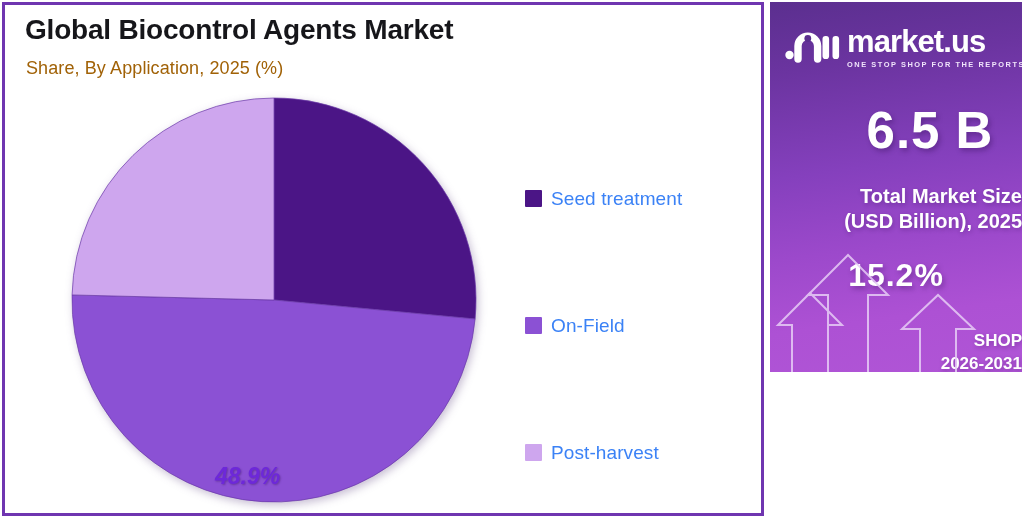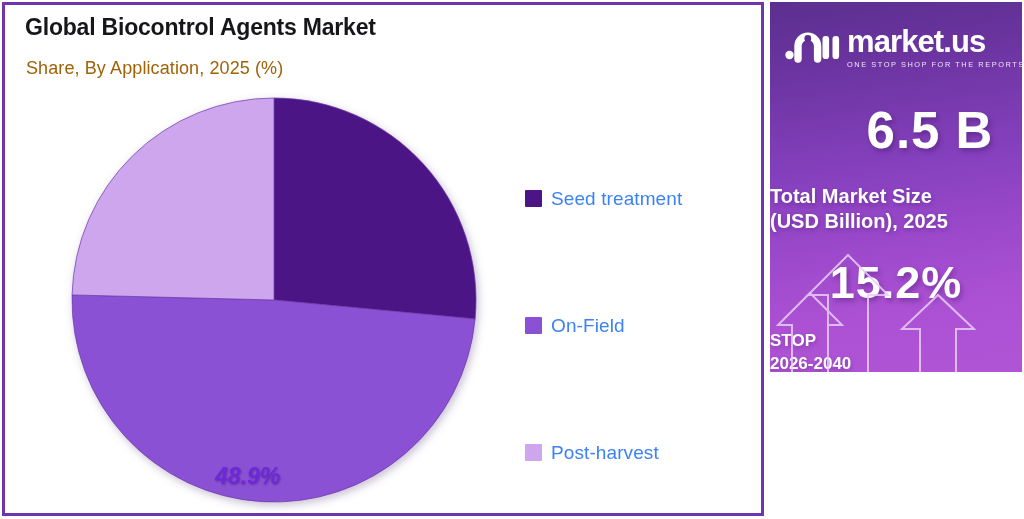--- a/index.html
+++ b/index.html
@@ -32,21 +32,21 @@
     box-sizing: border-box;
     background: #ffffff;
     border: 3px solid #6f35b0;
     border-right-width: 3px;
   }
 
   .chart-title {
     position: absolute;
     left: 20px;
     top: 9px;
-    font-size: 23px;
+    font-size: 28px;
     font-weight: bold;
     color: #16161a;
     letter-spacing: -0.2px;
     white-space: nowrap;
   }
   .chart-subtitle {
     position: absolute;
     left: 21px;
     top: 53px;
     font-size: 18px;
@@ -149,46 +149,46 @@
     font-size: 31px;
     font-weight: bold;
     color: #ffffff;
     letter-spacing: -0.9px;
     line-height: 31px;
     white-space: nowrap;
   }
   .logo-tagline {
     margin-top: 3px;
     font-size: 7.4px;
-    font-weight: normal;
+    font-weight: bold;
     color: #f0e4fb;
     letter-spacing: 1.55px;
     white-space: nowrap;
     text-align: right;
   }
 
   .stat-big {
     position: absolute;
     left: 0;
     width: 252px;
     text-align: center;
     font-size: 51px;
     font-weight: bold;
     color: #ffffff;
     letter-spacing: 1px;
     text-shadow: 2px 3px 5px rgba(45,12,80,0.35);
   }
   .stat-value-1 { top: 99px; padding-left: 34px; }
-  .stat-value-2 { top: 255px; font-size: 45px; }
+  .stat-value-2 { top: 255px; font-size: 32px; }
 
   .stat-caption {
     position: absolute;
     left: 0;
     width: 252px;
-    text-align: left;
+    text-align: right;
     color: #ffffff;
     font-weight: bold;
     line-height: 25px;
     text-shadow: 1px 2px 4px rgba(45,12,80,0.28);
   }
   .stat-caption-1 { top: 182px; font-size: 20px; }
   .stat-caption-2 { top: 327px; font-size: 17px; line-height: 23px; }
 
   .arrows-art {
     position: absolute;
@@ -269,22 +269,22 @@
     </div>
 
     <div class="stat-big stat-value-1">6.5 B</div>
     <div class="stat-caption stat-caption-1">
       <div>Total Market Size</div>
       <div>(USD Billion), 2025</div>
     </div>
 
     <div class="stat-big stat-value-2">15.2%</div>
     <div class="stat-caption stat-caption-2">
-      <div>STOP</div>
-      <div>2026-2040</div>
+      <div>SHOP</div>
+      <div>2026-2031</div>
     </div>
 
     <div class="dollar-sign">$</div>
 
     <svg class="arrows-art" viewBox="0 0 252 135">
       <g stroke="#e7cdf6" stroke-width="2" fill="none" opacity="0.85">
         <path d="M58 135 L58 58 L38 58 L78 18 L118 58 L98 58 L98 135"></path>
         <path d="M22 135 L22 88 L8 88 L40 56 L72 88 L58 88 L58 135"></path>
         <path d="M150 135 L150 92 L132 92 L168 58 L204 92 L186 92 L186 135"></path>
       </g>

